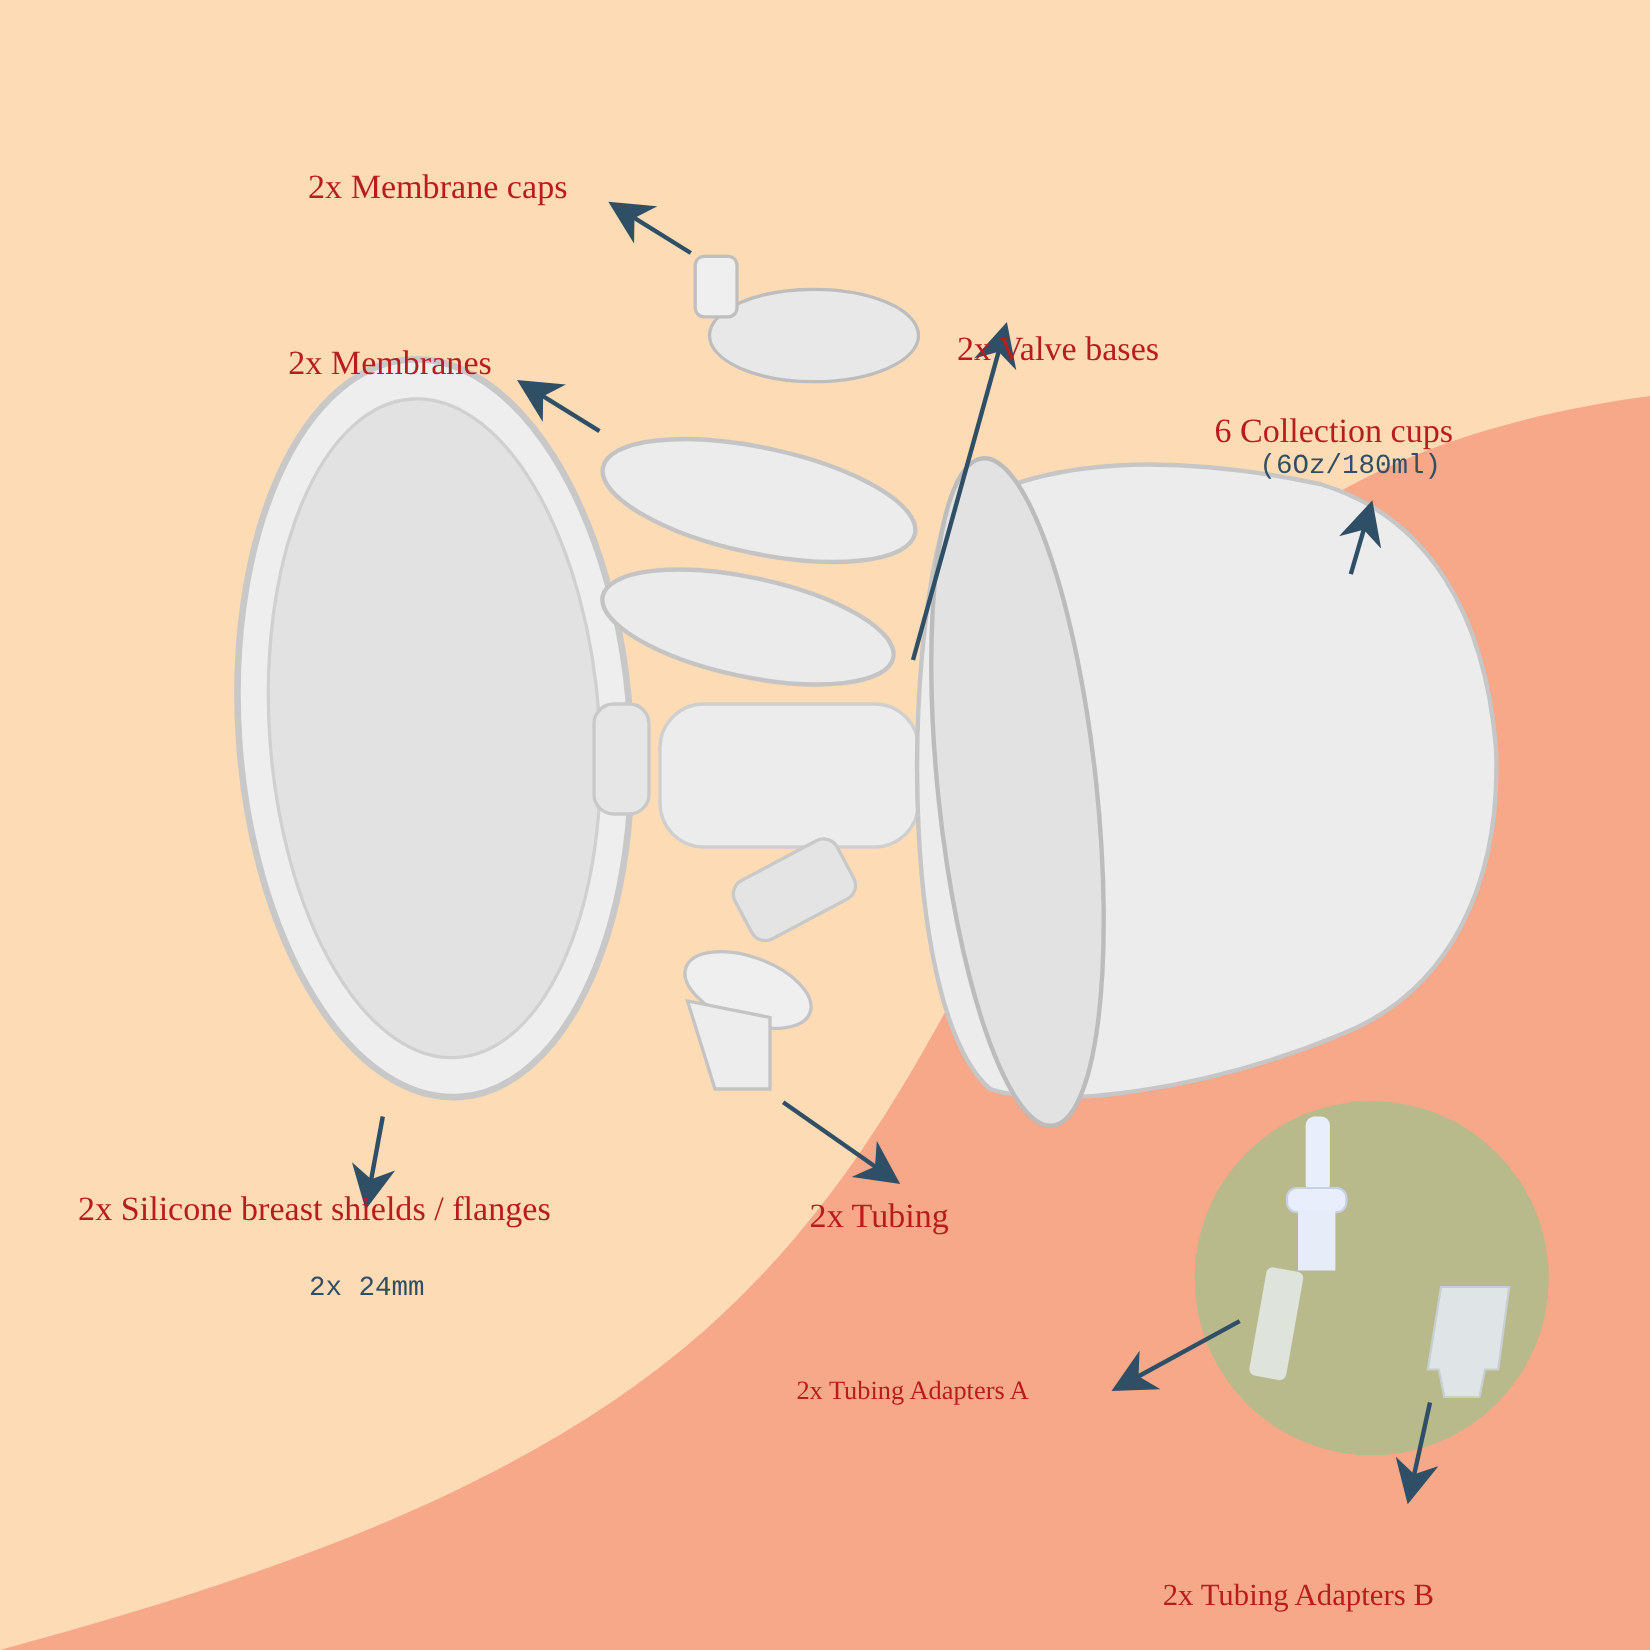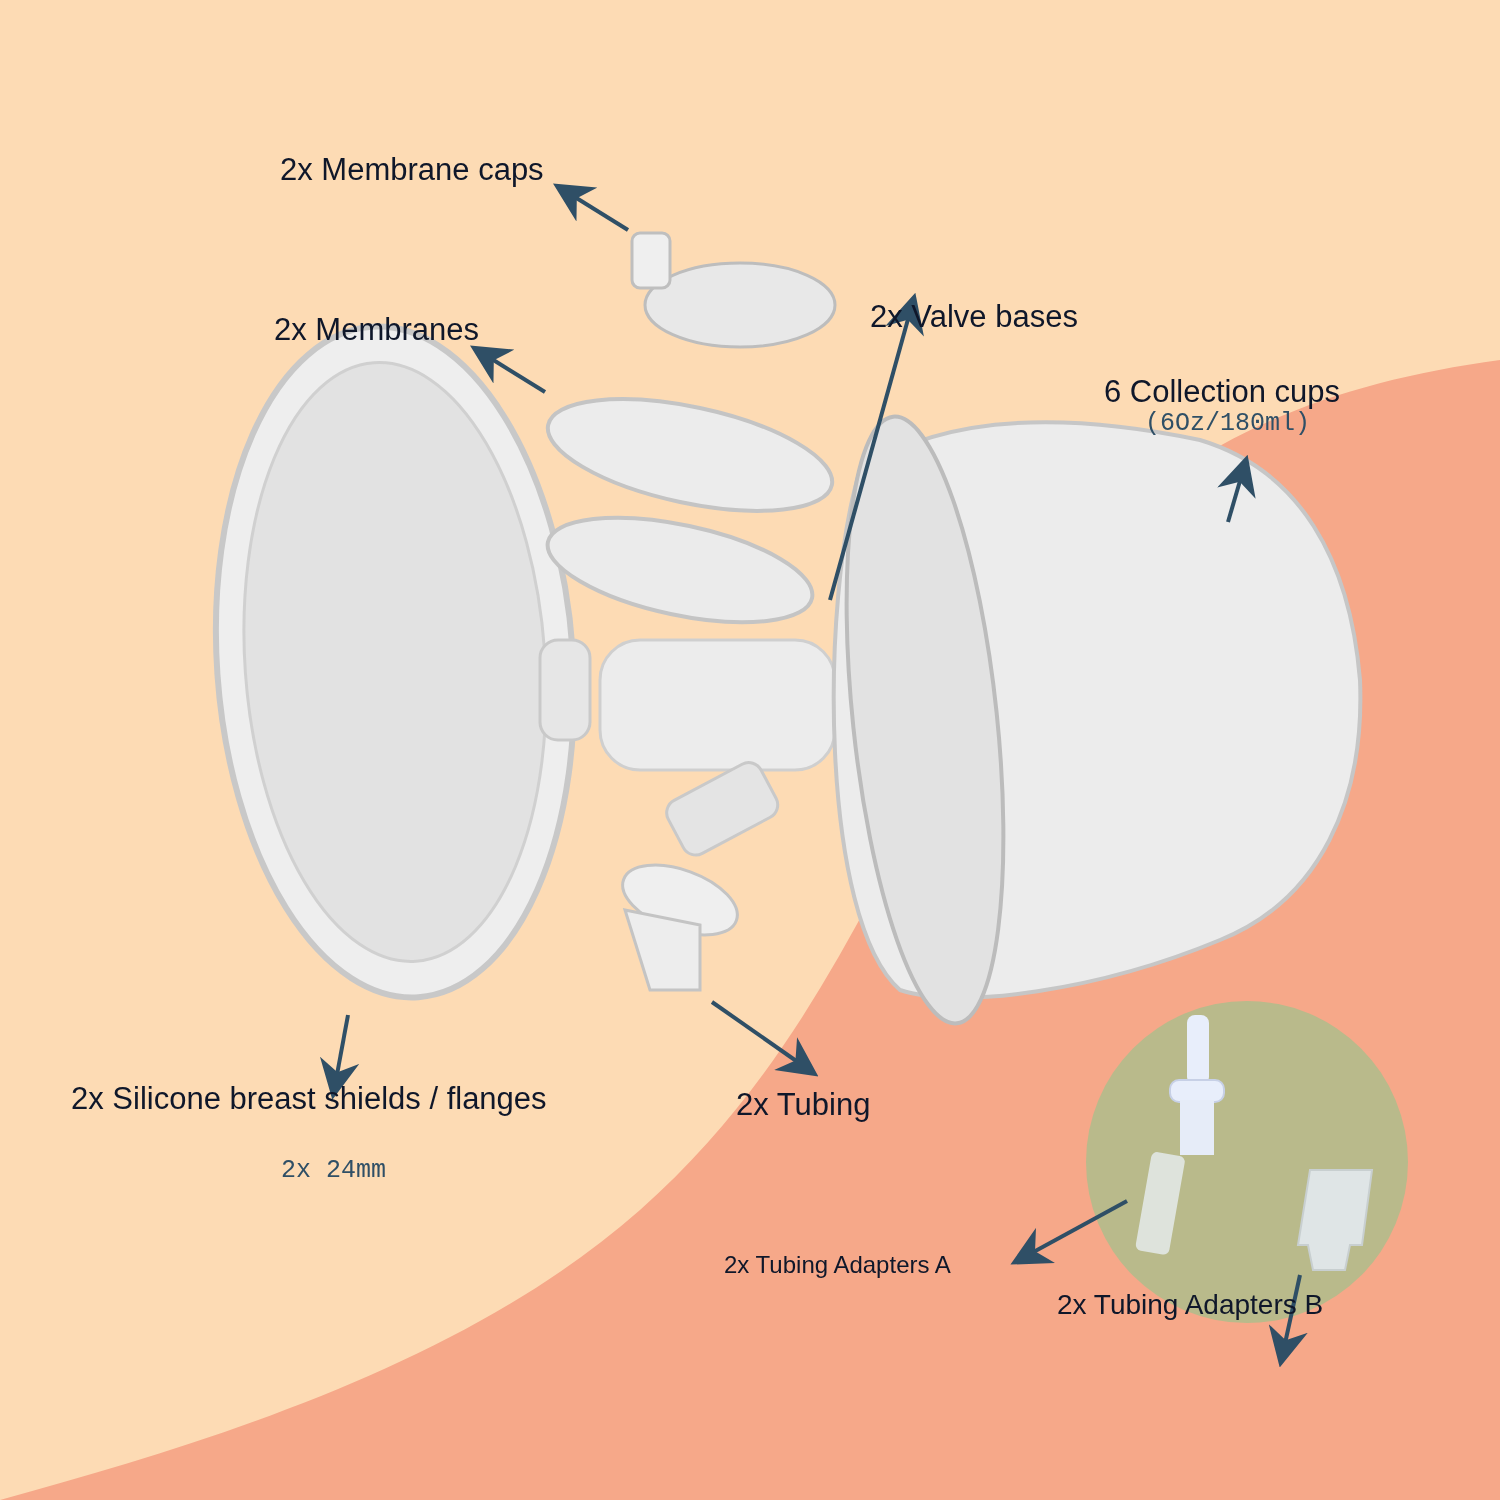--- a/index.html
+++ b/index.html
@@ -1,18 +1,18 @@
 <!DOCTYPE html>
 <html><head>
   <meta charset="utf-8">
   <style>
     html, body { margin:0; padding:0; }
     body { width:1500px; height:1500px; position:relative; overflow:hidden; background:#fddbb4; font-family:"Liberation Sans", sans-serif; }
     .bg { position:absolute; left:0; top:0; }
-    .label { position:absolute; color:#0f172a; font-size:31px; white-space:nowrap; line-height:1; }
+    .label { position:absolute; color:#b91c1c; font-size:31px; white-space:nowrap; line-height:1;font-family:Liberation Serif, serif; }
     .sub { position:absolute; color:#2f4f66; font-size:25px; white-space:nowrap; line-height:1;font-family:Liberation Mono, monospace; }
     svg.product { position:absolute; left:0; top:0; }
   </style>
 </head>
 <body>
 
 <svg class="bg" width="1500" height="1500">
   <path d="M1500 360 C1280 390, 1120 470, 1000 660 C880 860, 820 1050, 640 1210 C470 1360, 220 1440, 0 1500 L1500 1500 Z" fill="#f6a889"></path>
   <circle cx="1247" cy="1162" r="161" fill="#b9ba8b"></circle>
 </svg>
@@ -69,21 +69,21 @@
   <line x1="545" y1="392" x2="487" y2="356" stroke="#2f4f66" stroke-width="4" marker-end="url(#ah)"></line>
   <line x1="830" y1="600" x2="910" y2="312" stroke="#2f4f66" stroke-width="4" marker-end="url(#ah)"></line>
   <line x1="1228" y1="522" x2="1242" y2="474" stroke="#2f4f66" stroke-width="4" marker-end="url(#ah)"></line>
   <line x1="348" y1="1015" x2="336" y2="1080" stroke="#2f4f66" stroke-width="4" marker-end="url(#ah)"></line>
   <line x1="712" y1="1002" x2="802" y2="1065" stroke="#2f4f66" stroke-width="4" marker-end="url(#ah)"></line>
   <line x1="1127" y1="1201" x2="1028" y2="1255" stroke="#2f4f66" stroke-width="4" marker-end="url(#ah)"></line>
   <line x1="1300" y1="1275" x2="1284" y2="1348" stroke="#2f4f66" stroke-width="4" marker-end="url(#ah)"></line>
 </svg>
 
 <div class="label" style="left:280px; top:154px;">2x Membrane caps</div>
-<div class="label" style="left:274px; top:314px;text-align:right;">2x Membranes</div>
+<div class="label" style="left:262px; top:314px;text-align:right;">2x Membranes</div>
 <div class="label" style="left:870px; top:269px;margin-top:32px;">2x Valve bases</div>
 <div class="label" style="left:1104px; top:376px;">6 Collection cups</div>
 <div class="sub" style="left:1145px; top:411px;">(6Oz/180ml)</div>
 <div class="label" style="left:71px; top:1083px;">2x Silicone breast shields / flanges</div>
 <div class="sub" style="left:257px; top:1158px;margin-left:24px;">2x 24mm</div>
 <div class="label" style="left:736px; top:1089px;">2x Tubing</div>
 <div class="label" style="left:724px; top:1253px; font-size:24px;">2x Tubing Adapters A</div>
-<div class="label" style="left:1057px; top:1291px; font-size:28px;">2x Tubing Adapters B</div>
+<div class="label" style="left:1057px; top:1437px; font-size:28px;">2x Tubing Adapters B</div>
 
 </body></html>

